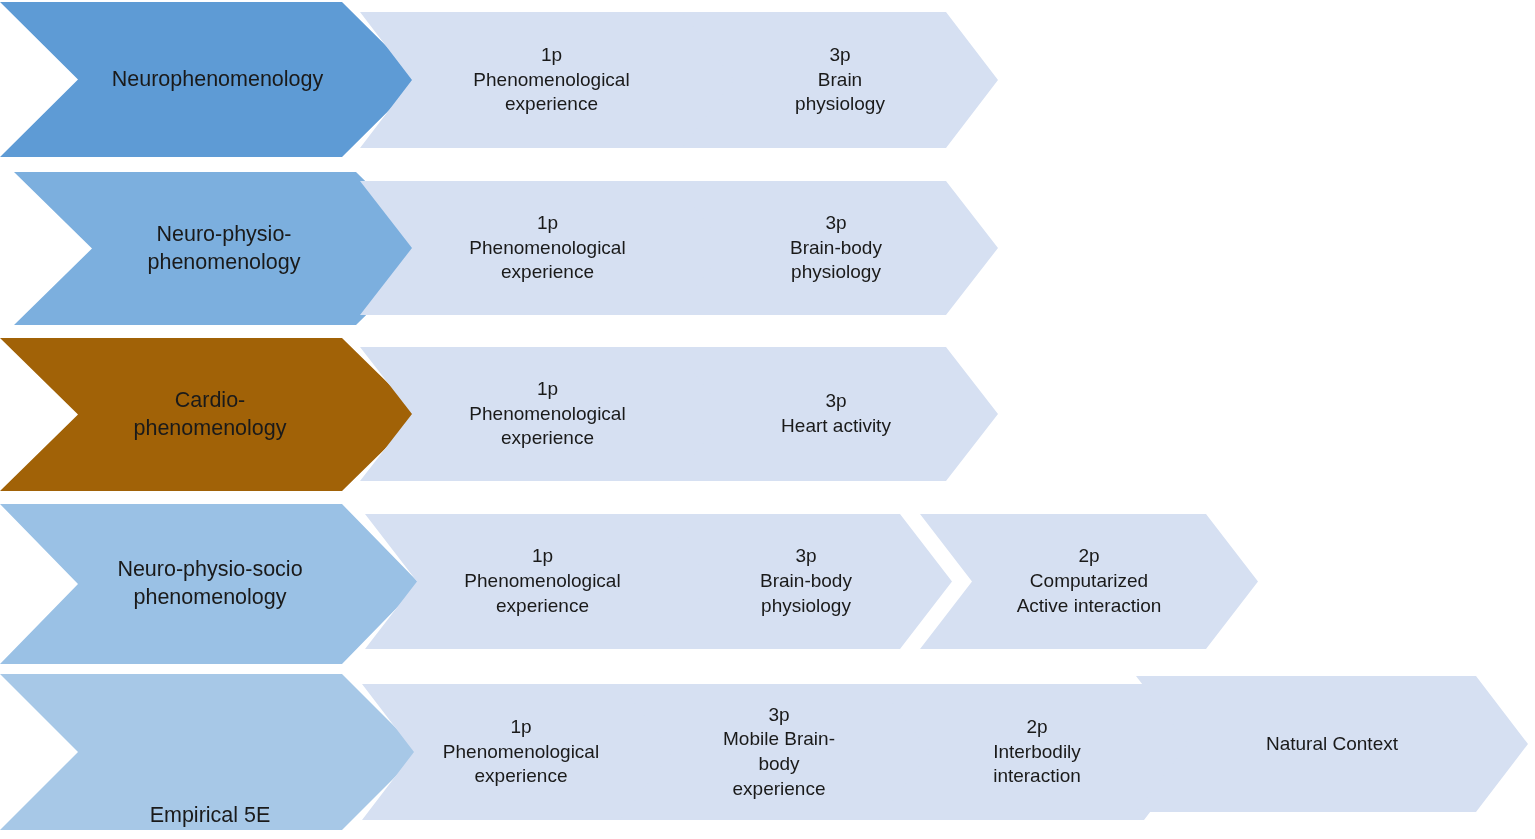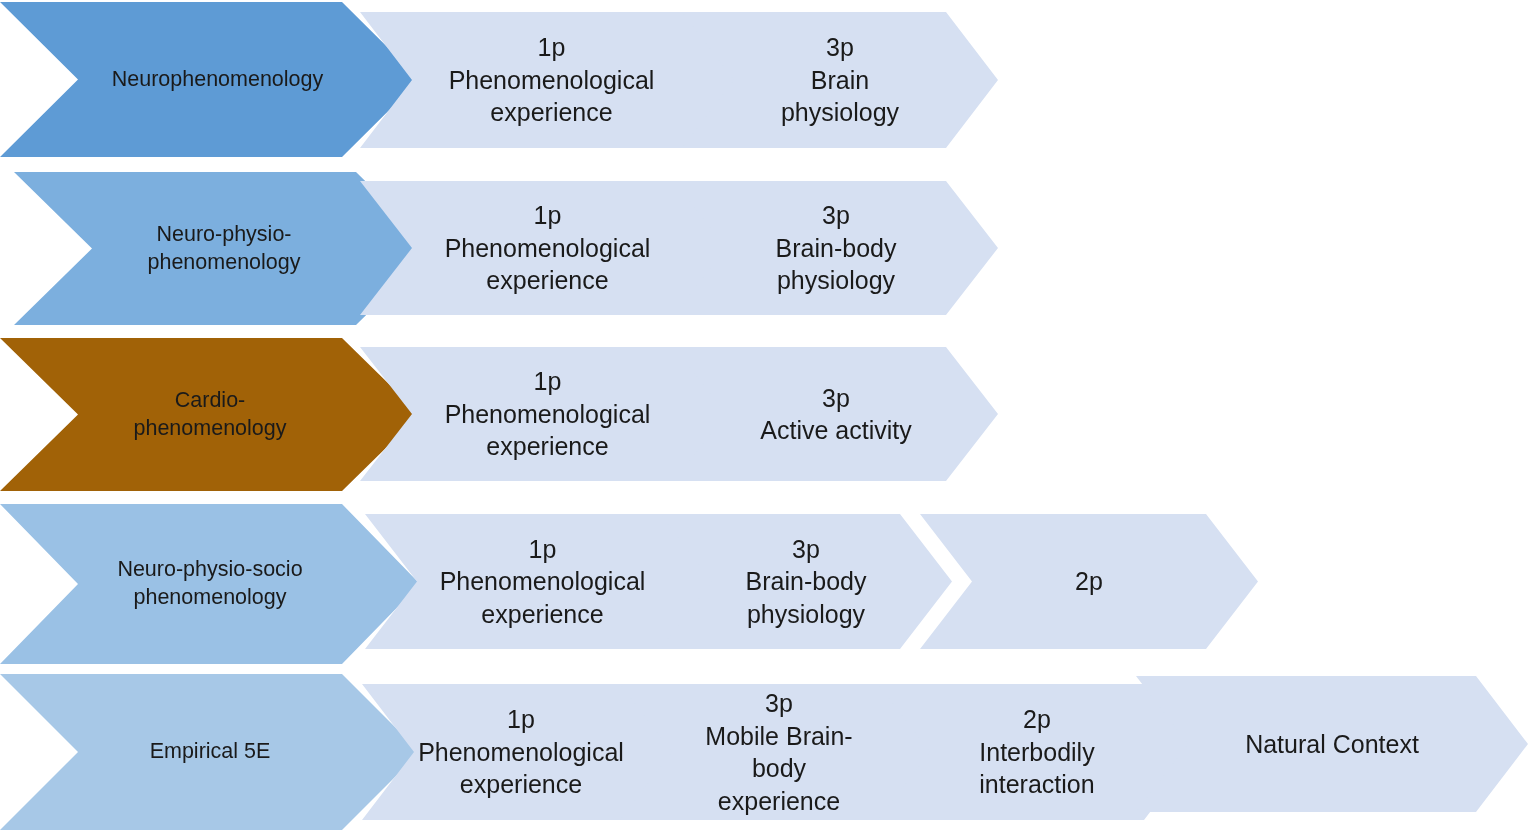--- a/index.html
+++ b/index.html
@@ -42,21 +42,21 @@
     white-space: pre-line;
   }
   
   .chev.label {
     clip-path: polygon(0 0, calc(100% - 78px) 0, 100% 50%, calc(100% - 78px) 100%, 0 100%, 78px 50%);
     font-size: 21.5px;
   }
   
   .chev.step {
     clip-path: polygon(0 0, calc(100% - 52px) 0, 100% 50%, calc(100% - 52px) 100%, 0 100%, 52px 50%);
-    font-size: 25px;
+    font-size: 19px;
     justify-content: center;
   }
   .chev .pnum {
     display: block;
     width: 100%;
   }
 </style>
 </head>
 <body>
 
@@ -94,44 +94,45 @@
   <div class="row" style="top:338px;height:153px;">
     <div class="chev label" style="left:0px;width:420px;height:153px;background:#a16207;">
       <span class="txt">Cardio-
 phenomenology</span>
     </div>
     <div class="chev step" style="left:360px;width:375px;height:134px;top:9px;background:#D6E0F2;">
       <span class="txt"><span class="pnum">1p</span><span>Phenomenological
 experience</span></span>
     </div>
     <div class="chev step" style="left:674px;width:324px;height:134px;top:9px;background:#D6E0F2;">
-      <span class="txt"><span class="pnum">3p</span><span>Active activity</span></span>
+      <span class="txt"><span class="pnum">3p</span><span>Heart activity</span></span>
     </div>
   </div>
 
   <div class="row" style="top:504px;height:155px;">
     <div class="chev label" style="left:0px;width:420px;height:160px;background:#9AC1E5;">
       <span class="txt">Neuro-physio-socio
 phenomenology</span>
     </div>
     <div class="chev step" style="left:365px;width:355px;height:135px;top:10px;background:#D6E0F2;">
       <span class="txt"><span class="pnum">1p</span><span>Phenomenological
 experience</span></span>
     </div>
     <div class="chev step" style="left:660px;width:292px;height:135px;top:10px;background:#D6E0F2;">
       <span class="txt"><span class="pnum">3p</span><span>Brain-body
 physiology</span></span>
     </div>
     <div class="chev step" style="left:920px;width:338px;height:135px;top:10px;background:#D6E0F2;">
-      <span class="txt"><span class="pnum">2p</span></span>
+      <span class="txt"><span class="pnum">2p</span><span>Computarized
+Active interaction</span></span>
     </div>
   </div>
 
   <div class="row" style="top:674px;height:156px;">
-    <div class="chev label" style="left:0px;width:420px;height:156px;background:#A7C8E7;">
+    <div class="chev label" style="left:0px;width:420px;height:156px;background:#A7C8E7;align-items:flex-end;">
       <span class="txt">Empirical 5E</span>
     </div>
     <div class="chev step" style="left:362px;width:318px;height:136px;top:10px;background:#D6E0F2;">
       <span class="txt"><span class="pnum">1p</span><span>Phenomenological
 experience</span></span>
     </div>
     <div class="chev step" style="left:620px;width:318px;height:136px;top:10px;background:#D6E0F2;">
       <span class="txt"><span class="pnum">3p</span><span>Mobile Brain-
 body
 experience</span></span>

